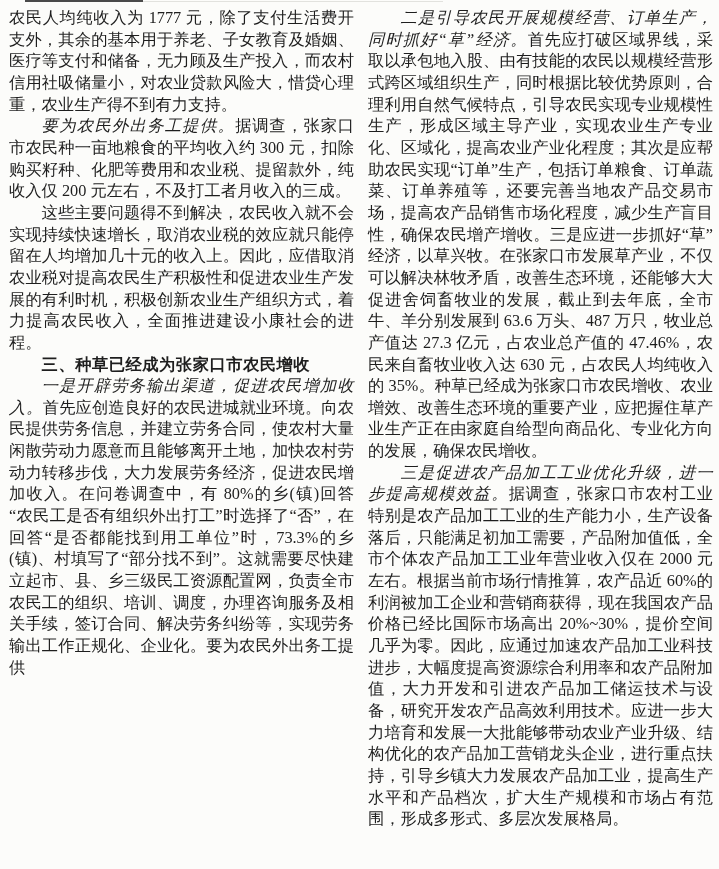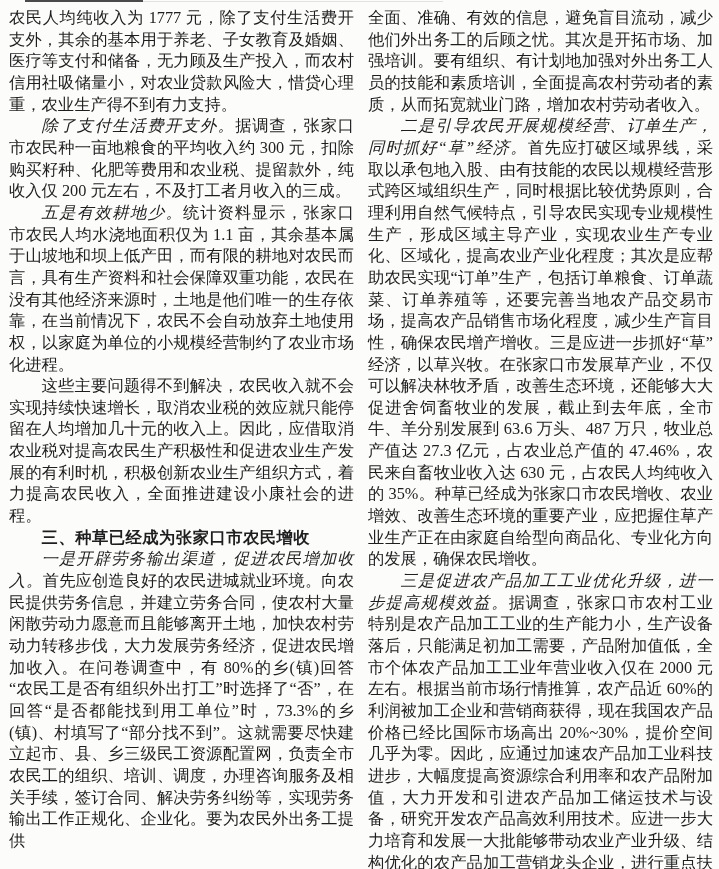--- a/index.html
+++ b/index.html
@@ -64,26 +64,24 @@
 </head>
 <body>
 
 <div class="page">
 
   <div class="artifact-line"></div>
   <div class="artifact-line-faint"></div>
 
   <div class="col">
     <p><span>农民人均纯收入为 1777 元，除了支付生活费开支外，其余的基本用于养老、子女教育及婚姻、医疗等支付和储备，无力顾及生产投入，而农村信用社吸储量小，对农业贷款风险大，惜贷心理重，农业生产得不到有力支持。</span></p>
-    <p class="indent"><span class="lead">除了支付生活费开支外。</span><span>据调查，张家口市农民种一亩地粮食的平均收入约 300 元，扣除购买籽种、化肥等费用和农业税、提留款外，纯收入仅 200 元左右，不及打工者月收入的三成。</span></p>
-    <p class="indent"><span class="lead">五是有效耕地少。</span><span>统计资料显示，张家口市农民人均水浇地面积仅为 1.1 亩，其余基本属于山坡地和坝上低产田，而有限的耕地对农民而言，具有生产资料和社会保障双重功能，农民在没有其他经济来源时，土地是他们唯一的生存依靠，在当前情况下，农民不会自动放弃土地使用权，以家庭为单位的小规模经营制约了农业市场化进程。</span></p>
+    <p class="indent"><span class="lead">要为农民外出务工提供。</span><span>据调查，张家口市农民种一亩地粮食的平均收入约 300 元，扣除购买籽种、化肥等费用和农业税、提留款外，纯收入仅 200 元左右，不及打工者月收入的三成。</span></p>
     <p class="indent"><span>这些主要问题得不到解决，农民收入就不会实现持续快速增长，取消农业税的效应就只能停留在人均增加几十元的收入上。因此，应借取消农业税对提高农民生产积极性和促进农业生产发展的有利时机，积极创新农业生产组织方式，着力提高农民收入，全面推进建设小康社会的进程。</span></p>
     <p class="indent heading">三、种草已经成为张家口市农民增收</p>
     <p class="indent"><span class="lead">一是开辟劳务输出渠道，促进农民增加收入。</span><span>首先应创造良好的农民进城就业环境。向农民提供劳务信息，并建立劳务合同，使农村大量闲散劳动力愿意而且能够离开土地，加快农村劳动力转移步伐，大力发展劳务经济，促进农民增加收入。在问卷调查中，有 80%的乡(镇)回答“农民工是否有组织外出打工”时选择了“否”，在回答“是否都能找到用工单位”时，73.3%的乡(镇)、村填写了“部分找不到”。这就需要尽快建立起市、县、乡三级民工资源配置网，负责全市农民工的组织、培训、调度，办理咨询服务及相关手续，签订合同、解决劳务纠纷等，实现劳务输出工作正规化、企业化。要为农民外出务工提供</span></p>
   </div>
 
   <div class="col">
-    <p><span>全面、准确、有效的信息，避免盲目流动，减少他们外出务工的后顾之忧。其次是开拓市场、加强培训。要有组织、有计划地加强对外出务工人员的技能和素质培训，全面提高农村劳动者的素质，从而拓宽就业门路，增加农村劳动者收入。</span></p>
     <p class="indent"><span class="lead">二是引导农民开展规模经营、订单生产，同时抓好“草”经济。</span><span>首先应打破区域界线，采取以承包地入股、由有技能的农民以规模经营形式跨区域组织生产，同时根据比较优势原则，合理利用自然气候特点，引导农民实现专业规模性生产，形成区域主导产业，实现农业生产专业化、区域化，提高农业产业化程度；其次是应帮助农民实现“订单”生产，包括订单粮食、订单蔬菜、订单养殖等，还要完善当地农产品交易市场，提高农产品销售市场化程度，减少生产盲目性，确保农民增产增收。三是应进一步抓好“草”经济，以草兴牧。在张家口市发展草产业，不仅可以解决林牧矛盾，改善生态环境，还能够大大促进舍饲畜牧业的发展，截止到去年底，全市牛、羊分别发展到 63.6 万头、487 万只，牧业总产值达 27.3 亿元，占农业总产值的 47.46%，农民来自畜牧业收入达 630 元，占农民人均纯收入的 35%。种草已经成为张家口市农民增收、农业增效、改善生态环境的重要产业，应把握住草产业生产正在由家庭自给型向商品化、专业化方向的发展，确保农民增收。</span></p>
     <p class="indent"><span class="lead">三是促进农产品加工工业优化升级，进一步提高规模效益。</span><span>据调查，张家口市农村工业特别是农产品加工工业的生产能力小，生产设备落后，只能满足初加工需要，产品附加值低，全市个体农产品加工工业年营业收入仅在 2000 元左右。根据当前市场行情推算，农产品近 60%的利润被加工企业和营销商获得，现在我国农产品价格已经比国际市场高出 20%~30%，提价空间几乎为零。因此，应通过加速农产品加工业科技进步，大幅度提高资源综合利用率和农产品附加值，大力开发和引进农产品加工储运技术与设备，研究开发农产品高效利用技术。应进一步大力培育和发展一大批能够带动农业产业升级、结构优化的农产品加工营销龙头企业，进行重点扶持，引导乡镇大力发展农产品加工业，提高生产水平和产品档次，扩大生产规模和市场占有范围，形成多形式、多层次发展格局。</span></p>
   </div>
 
 </div>
 
 </body></html>

